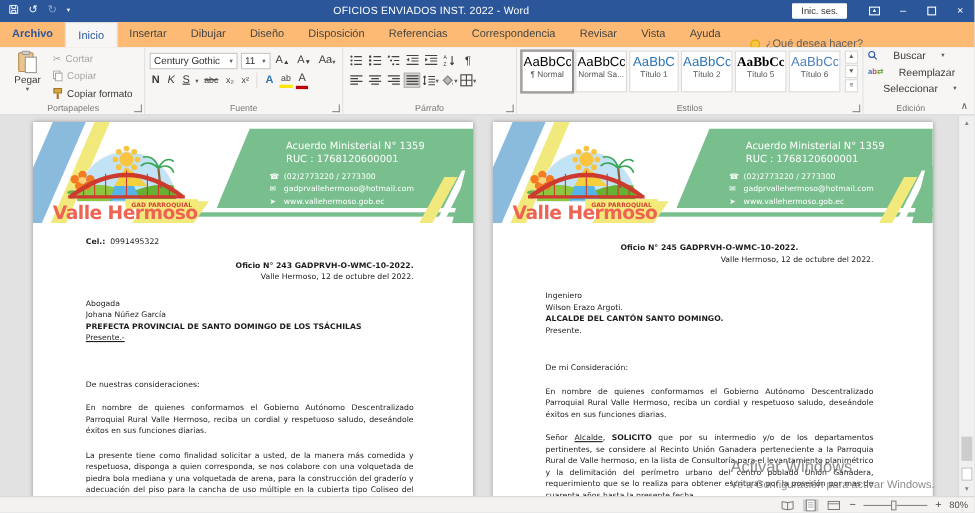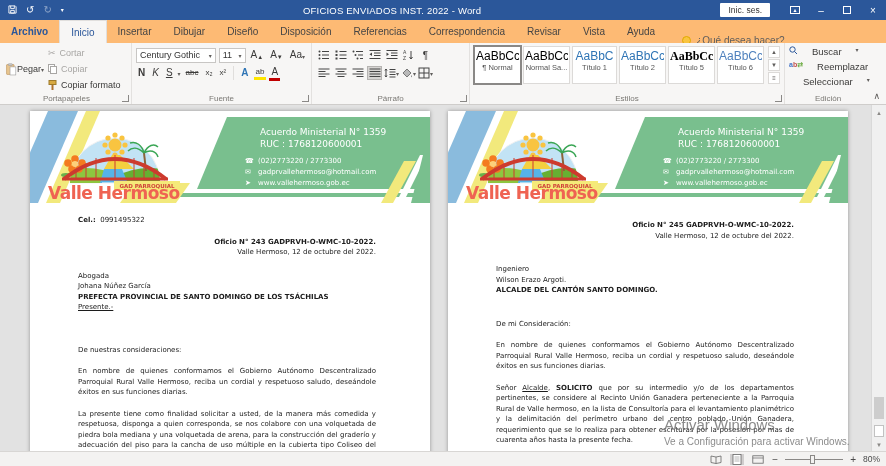--- a/index.html
+++ b/index.html
@@ -28,21 +28,21 @@
   .bulb { width:9px; height:9px; border-radius:50%; background:#f9c440; border:1px solid #e0a800; display:inline-block; }
 
   
   .ribbon { height:62px; background:#f7f6f5; border-bottom:1px solid #cfcdcb; display:flex; position:relative; padding-left:2px; }
   .rgroup { position:relative; padding:3px 4px 13px 4px; border-right:1px solid #e3e1df; }
   .glabel { position:absolute; bottom:1px; left:0; right:0; text-align:center; font-size:8px; color:#7a7874; }
   .launcher { position:absolute; right:2px; bottom:2px; width:7px; height:7px; border-right:1px solid #8a8886; border-bottom:1px solid #8a8886; cursor:pointer; }
   .caret { font-size:6px; color:#605e5c; }
   
   .cliprows { display:flex; }
-  .bigbtn { width:38px; display:flex; flex-direction:row; align-items:center; font-size:9px; color:#3b3a39; cursor:pointer; }
+  .bigbtn { width:38px; display:flex; flex-direction:column; align-items:center; font-size:9px; color:#3b3a39; cursor:pointer; }
   .clipcol { display:flex; flex-direction:column; gap:2px; margin-left:2px; font-size:9px; }
   .sbtn { display:flex; align-items:center; gap:4px; height:14px; padding:0 2px; color:#3b3a39; cursor:pointer; white-space:nowrap; }
   .sbtn.disabled { color:#a8a6a4; }
   
   .frow { display:flex; align-items:center; gap:3px; height:18px; }
   .combo { height:15px; border:1px solid #c8c6c4; background:#fff; font-size:9px; color:#333; display:flex; align-items:center; justify-content:space-between; padding:0 3px; cursor:pointer; }
   .w84 { width:84px; } .w28 { width:28px; }
   .tbtn { font-size:10px; color:#3b3a39; cursor:pointer; display:inline-flex; align-items:flex-end; line-height:1; padding:1px 2px; }
   .tbtn .mini { font-size:6px; }
   .sep { width:1px; height:14px; background:#e0dedc; margin:0 2px; }
@@ -72,21 +72,21 @@
   
   .docarea { position:relative; height:346px; background:#e2e2e2; overflow:hidden; }
   .page { position:absolute; top:6px; width:400px; height:920px; background:#fff; box-shadow:0 0 4px rgba(0,0,0,.35); font-family:"DejaVu Sans", sans-serif; color:#1c1c1c; }
   .page1 { left:30px; } .page2 { left:448px; }
   .lh-svg { display:block; width:400px; height:92px; }
   .pagebody { padding:0 54px 0 48px; font-size:7px; line-height:10.5px; }
   .celline { margin-top:12px; }
   .blk { font-weight:bold; }
   .oficio { text-align:right; font-weight:bold; margin-top:11px; }
   .dateline { text-align:right; }
-  .mt-p1addr { margin-top:13px; } .mt-p2of { margin-top:17px; } .mt-p2addr { margin-top:23px; }
+  .mt-p1addr { margin-top:13px; } .mt-p2of { margin-top:17px;text-align:center; } .mt-p2addr { margin-top:23px; }
   .mt-sal1 { margin-top:32px; } .mt-sal2 { margin-top:23px; }
   .para { margin-top:11px; text-align:justify; }
   .ulink { text-decoration:underline; }
 
   .watermark { position:absolute; left:664px; top:311px; color:rgba(110,110,110,.8); white-space:nowrap; pointer-events:none; }
   .wm1 { font-size:15px; } .wm2 { font-size:10px; margin-top:3px; }
 
   .vscroll { position:absolute; top:0; right:0; bottom:0; width:15px; background:#f0f0f0; border-left:1px solid #d9d9d9; }
   .scbtn { position:absolute; left:1px; right:1px; height:13px; background:#f0f0f0; color:#8a8886; font-size:6px; display:flex; align-items:center; justify-content:center; cursor:pointer; }
   .sc-up { top:1px; } .sc-down { bottom:0; }
@@ -486,20 +486,21 @@
       <svg class="lh-svg" viewBox="0 0 400 92">
           <use href="#lh-art"></use>
         </svg>
       <div class="pagebody">
         <div class="oficio mt-p2of">Oficio N° 245 GADPRVH-O-WMC-10-2022.</div>
         <div class="dateline">Valle Hermoso, 12 de octubre del 2022.</div>
         <div class="mt-p2addr">
           <div>Ingeniero</div>
           <div>Wilson Erazo Argoti.</div>
           <div class="blk">ALCALDE DEL CANTÓN SANTO DOMINGO.</div>
+          <div>Presente.</div>
         </div>
         <div class="mt-sal2">De mi Consideración:</div>
         <div class="para">En nombre de quienes conformamos el Gobierno Autónomo Descentralizado Parroquial Rural Valle Hermoso, reciba un cordial y respetuoso saludo, deseándole éxitos en sus funciones diarias.</div>
         <div class="para"><span>Señor </span><span class="ulink">Alcalde</span><span>, </span><span class="blk">SOLICITO</span><span> que por su intermedio y/o de los departamentos pertinentes, se considere al Recinto Unión Ganadera perteneciente a la Parroquia Rural de Valle hermoso, en la lista de Consultoría para el levantamiento planimétrico y la delimitación del perímetro urbano del centro poblado Unión Ganadera, requerimiento que se lo realiza para obtener escrituras por la posesión por mas de cuarenta años hasta la presente fecha.</span></div>
 
       </div>
     </div>
 
     <div class="watermark">
       <div class="wm1">Activar Windows</div>

